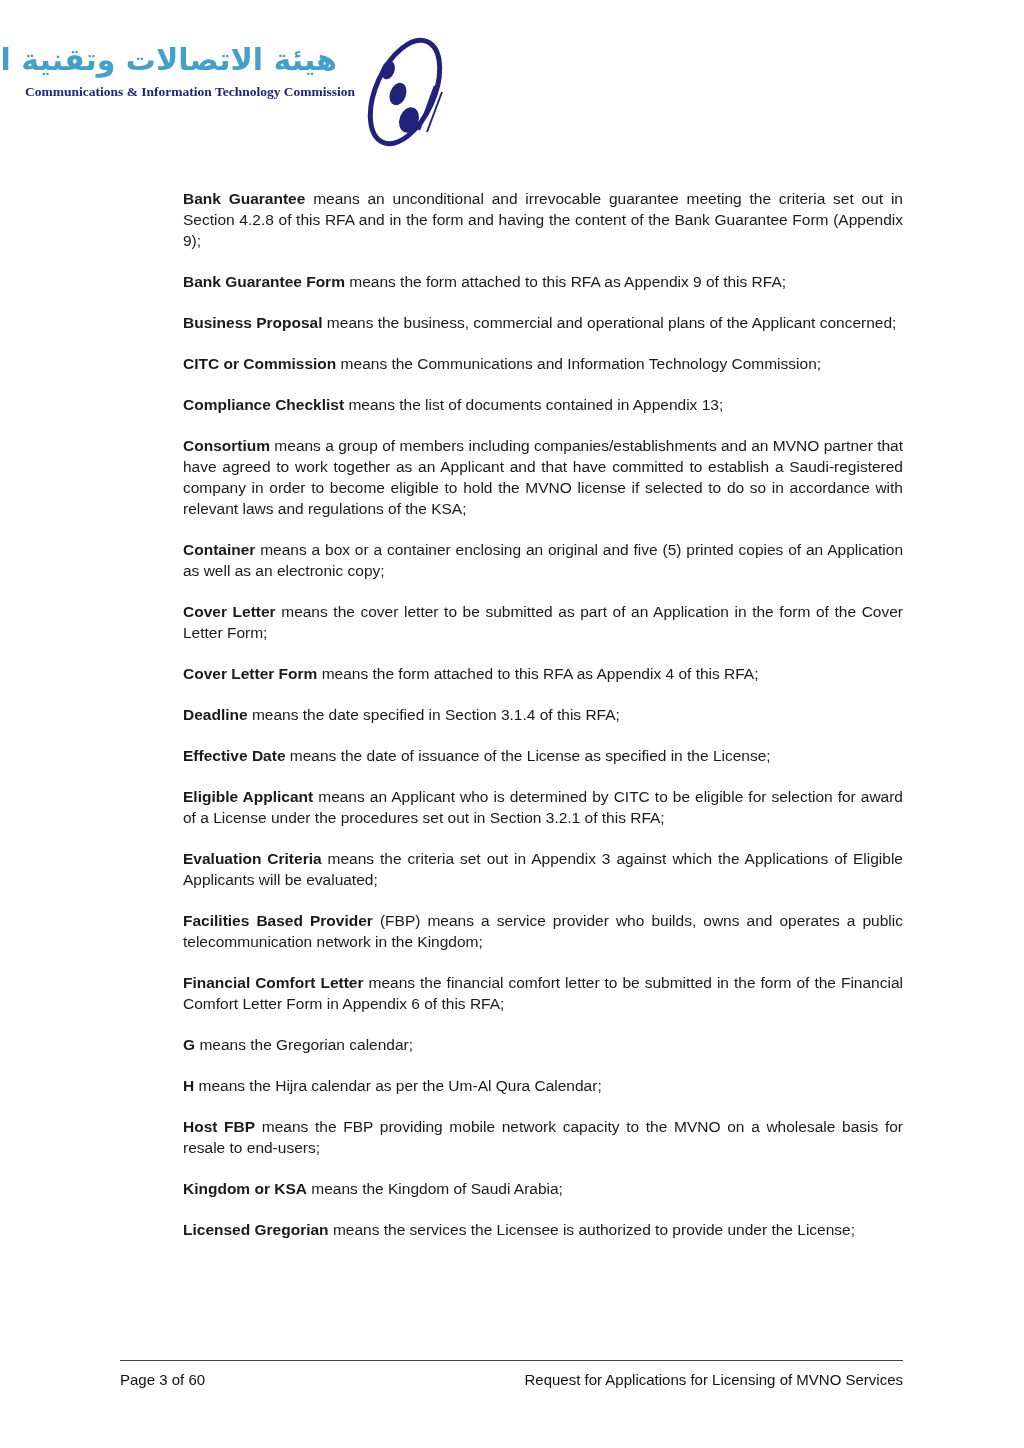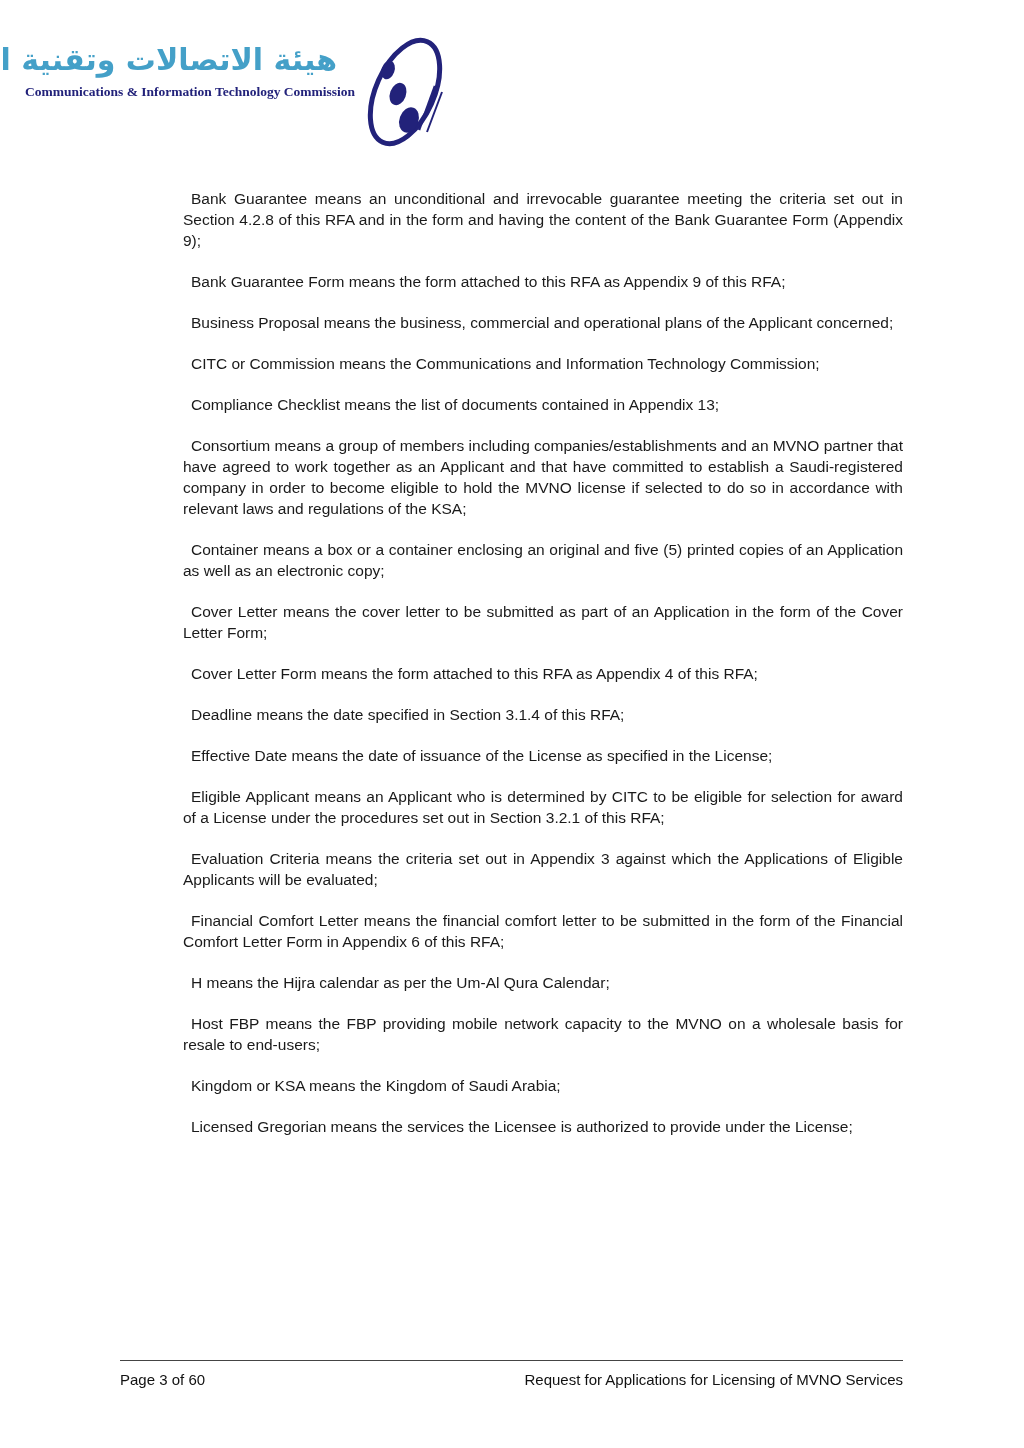--- a/index.html
+++ b/index.html
@@ -56,21 +56,21 @@
     top: 188px;
     left: 183px;
     width: 720px;
   }
   .def {
     font-size: 15.5px;
     line-height: 21px;
     text-align: justify;
     margin: 0 0 20px 0;
   }
-  .def b { font-weight: normal; margin-left: 8px; }
+  .def b { font-weight: bold; }
 
   
   .footer {
     position: absolute;
     left: 120px;
     right: 121px;
     top: 1360px;
     border-top: 1px solid #444;
     padding-top: 10px;
     display: flex;
@@ -110,21 +110,23 @@
       <p class="def"><b>CITC or Commission</b> <span>means the Communications and Information Technology Commission;</span></p>
       <p class="def"><b>Compliance Checklist</b> <span>means the list of documents contained in Appendix 13;</span></p>
       <p class="def"><b>Consortium</b> <span>means a group of members including companies/establishments and an MVNO partner that have agreed to work together as an Applicant and that have committed to establish a Saudi-registered company in order to become eligible to hold the MVNO license if selected to do so in accordance with relevant laws and regulations of the KSA;</span></p>
       <p class="def"><b>Container</b> <span>means a box or a container enclosing an original and five (5) printed copies of an Application as well as an electronic copy;</span></p>
       <p class="def"><b>Cover Letter</b> <span>means the cover letter to be submitted as part of an Application in the form of the Cover Letter Form;</span></p>
       <p class="def"><b>Cover Letter Form</b> <span>means the form attached to this RFA as Appendix 4 of this RFA;</span></p>
       <p class="def"><b>Deadline</b> <span>means the date specified in Section 3.1.4 of this RFA;</span></p>
       <p class="def"><b>Effective Date</b> <span>means the date of issuance of the License as specified in the License;</span></p>
       <p class="def"><b>Eligible Applicant</b> <span>means an Applicant who is determined by CITC to be eligible for selection for award of a License under the procedures set out in Section 3.2.1 of this RFA;</span></p>
       <p class="def"><b>Evaluation Criteria</b> <span>means the criteria set out in Appendix 3 against which the Applications of Eligible Applicants will be evaluated;</span></p>
+      <p class="def"><b>Facilities Based Provider</b> <span>(FBP) means a service provider who builds, owns and operates a public telecommunication network in the Kingdom;</span></p>
       <p class="def"><b>Financial Comfort Letter</b> <span>means the financial comfort letter to be submitted in the form of the Financial Comfort Letter Form in Appendix 6 of this RFA;</span></p>
+      <p class="def"><b>G</b> <span>means the Gregorian calendar;</span></p>
       <p class="def"><b>H</b> <span>means the Hijra calendar as per the Um-Al Qura Calendar;</span></p>
       <p class="def"><b>Host FBP</b> <span>means the FBP providing mobile network capacity to the MVNO on a wholesale basis for resale to end-users;</span></p>
       <p class="def"><b>Kingdom or KSA</b> <span>means the Kingdom of Saudi Arabia;</span></p>
       <p class="def"><b>Licensed Gregorian</b> <span>means the services the Licensee is authorized to provide under the License;</span></p>
     </div>
 
   <div class="footer">
     <span>Page 3 of 60</span>
     <span>Request for Applications for Licensing of MVNO Services</span>
   </div>

